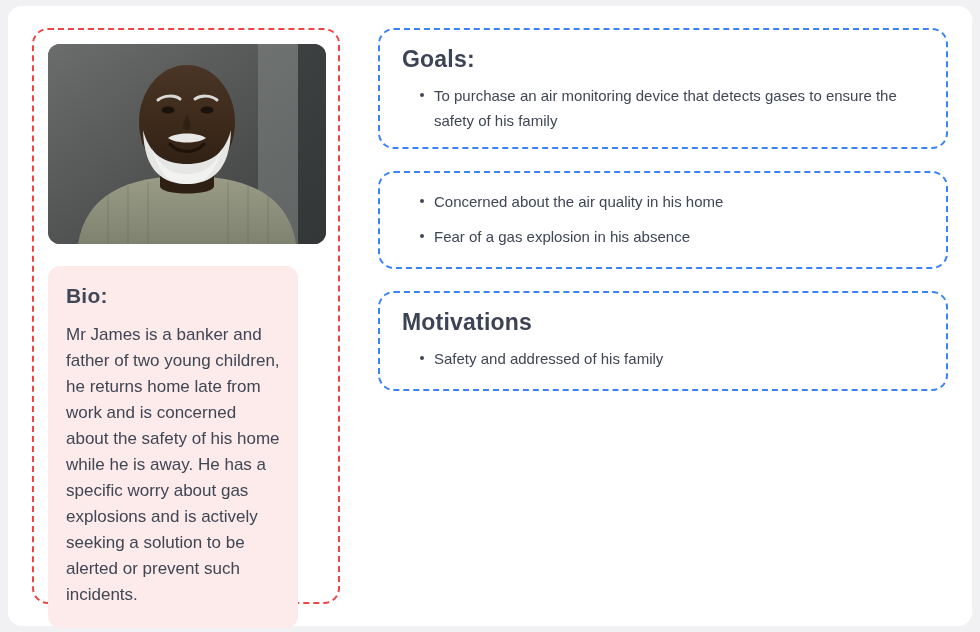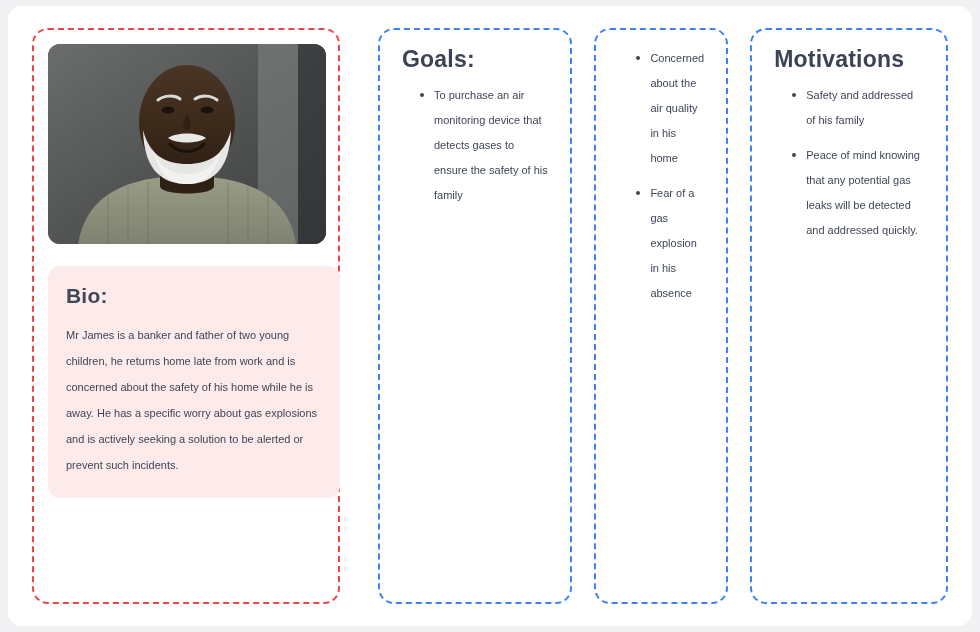--- a/index.html
+++ b/index.html
@@ -51,45 +51,45 @@
     background: #5a5d5f;
   }
   .portrait svg {
     display: block;
     width: 278px;
     height: 200px;
   }
 
   .bio-card {
     margin-top: 22px;
-    width: 292px;
+    width: 250px;
     background: #fdeaea;
     border-radius: 12px;
     box-sizing: border-box;
     padding: 18px 18px 20px 18px;
   }
   .bio-title {
     font-size: 21px;
     font-weight: bold;
     color: #404756;
     margin: 0 0 14px 0;
     letter-spacing: 0.2px;
   }
   .bio-text {
-    font-size: 11px;
+    font-size: 17px;
     line-height: 26px;
     color: #3f4654;
     margin: 0;
   }
 
   
   .right-col {
     flex: 1 1 auto;
     display: flex;
-    flex-direction: row;
+    flex-direction: column;
     gap: 22px;
   }
   .section {
     border: 2px dashed #3b82f6;
     border-radius: 16px;
     box-sizing: border-box;
     padding: 16px 22px 18px 22px;
   }
   .section-goals { padding-bottom: 14px; }
   .section-title {
@@ -99,21 +99,21 @@
     margin: 0 0 10px 0;
     letter-spacing: 0.2px;
   }
   ul.bullets {
     margin: 0;
     padding: 0 0 0 18px;
     list-style: none;
   }
   ul.bullets li {
     position: relative;
-    font-size: 11px;
+    font-size: 15px;
     line-height: 25px;
     color: #3f4654;
     margin-bottom: 10px;
     padding-left: 14px;
   }
   ul.bullets li:last-child { margin-bottom: 0; }
   ul.bullets li::before {
     content: "";
     position: absolute;
     left: 0;
@@ -205,19 +205,18 @@
         <ul class="bullets">
           <li>Concerned about the air quality in his home</li>
           <li>Fear of a gas explosion in his absence</li>
         </ul>
       </div>
 
       <div class="section">
         <div class="section-title">Motivations</div>
         <ul class="bullets">
           <li>Safety and addressed of his family</li>
-          <li>Peace of mind knowing that any potential gas leaks will be detected and addressed quickly.</li>
         </ul>
       </div>
 
     </div>
   </div>
 </div>
 
 </body></html>

